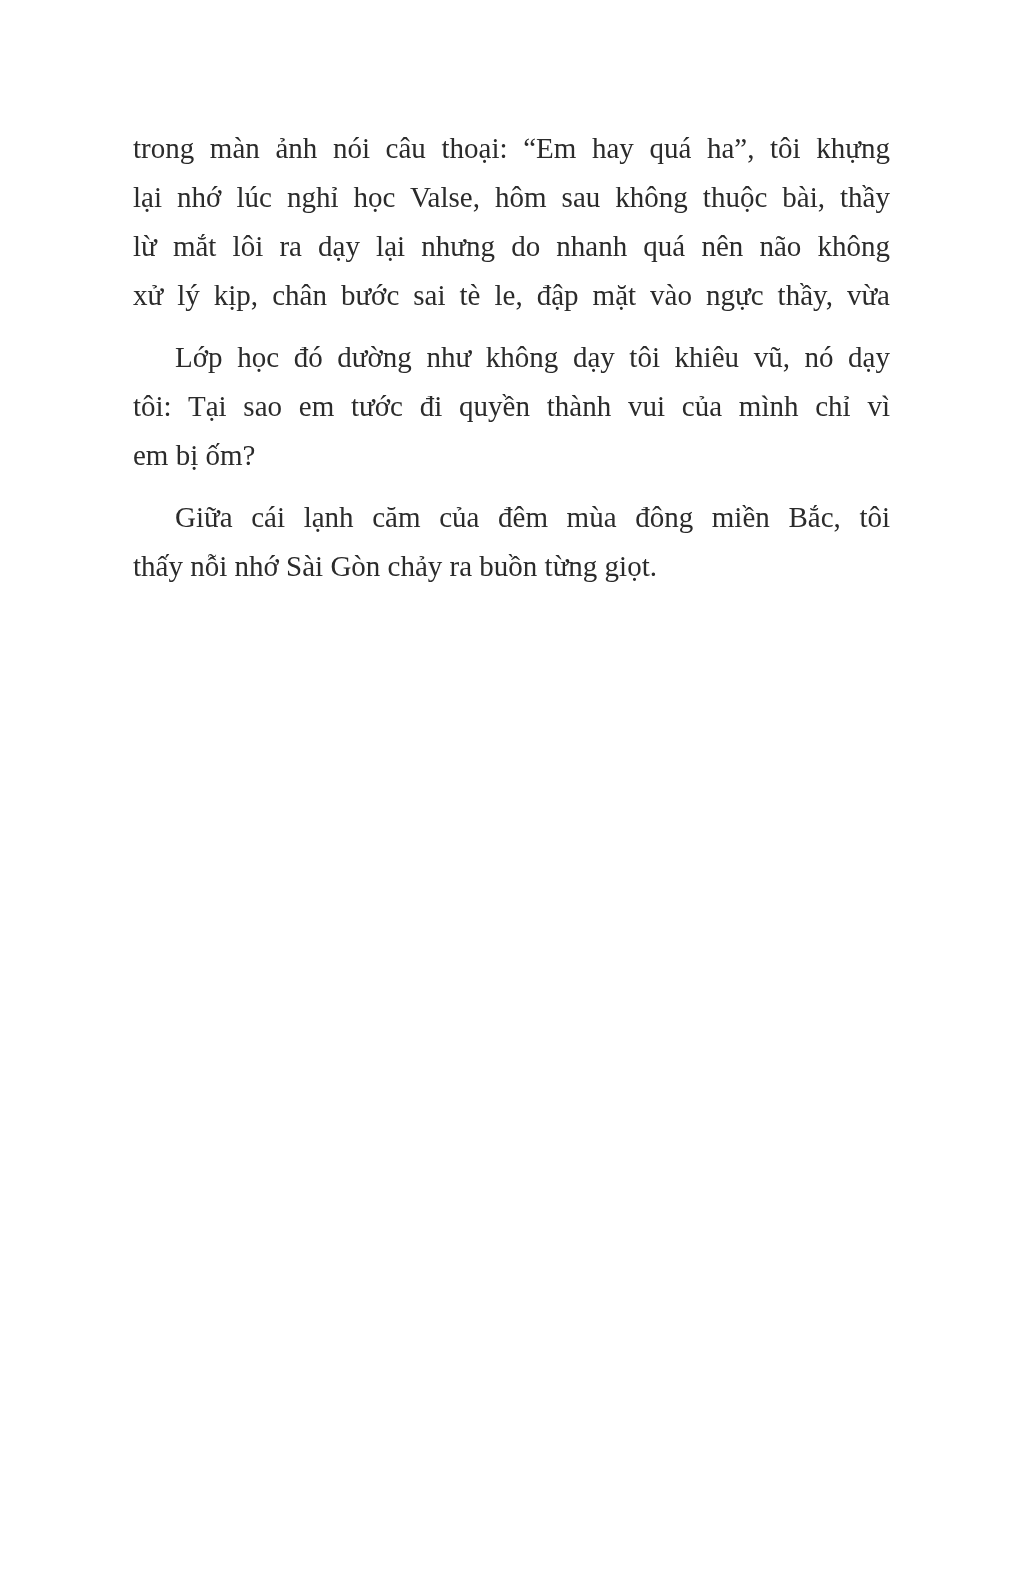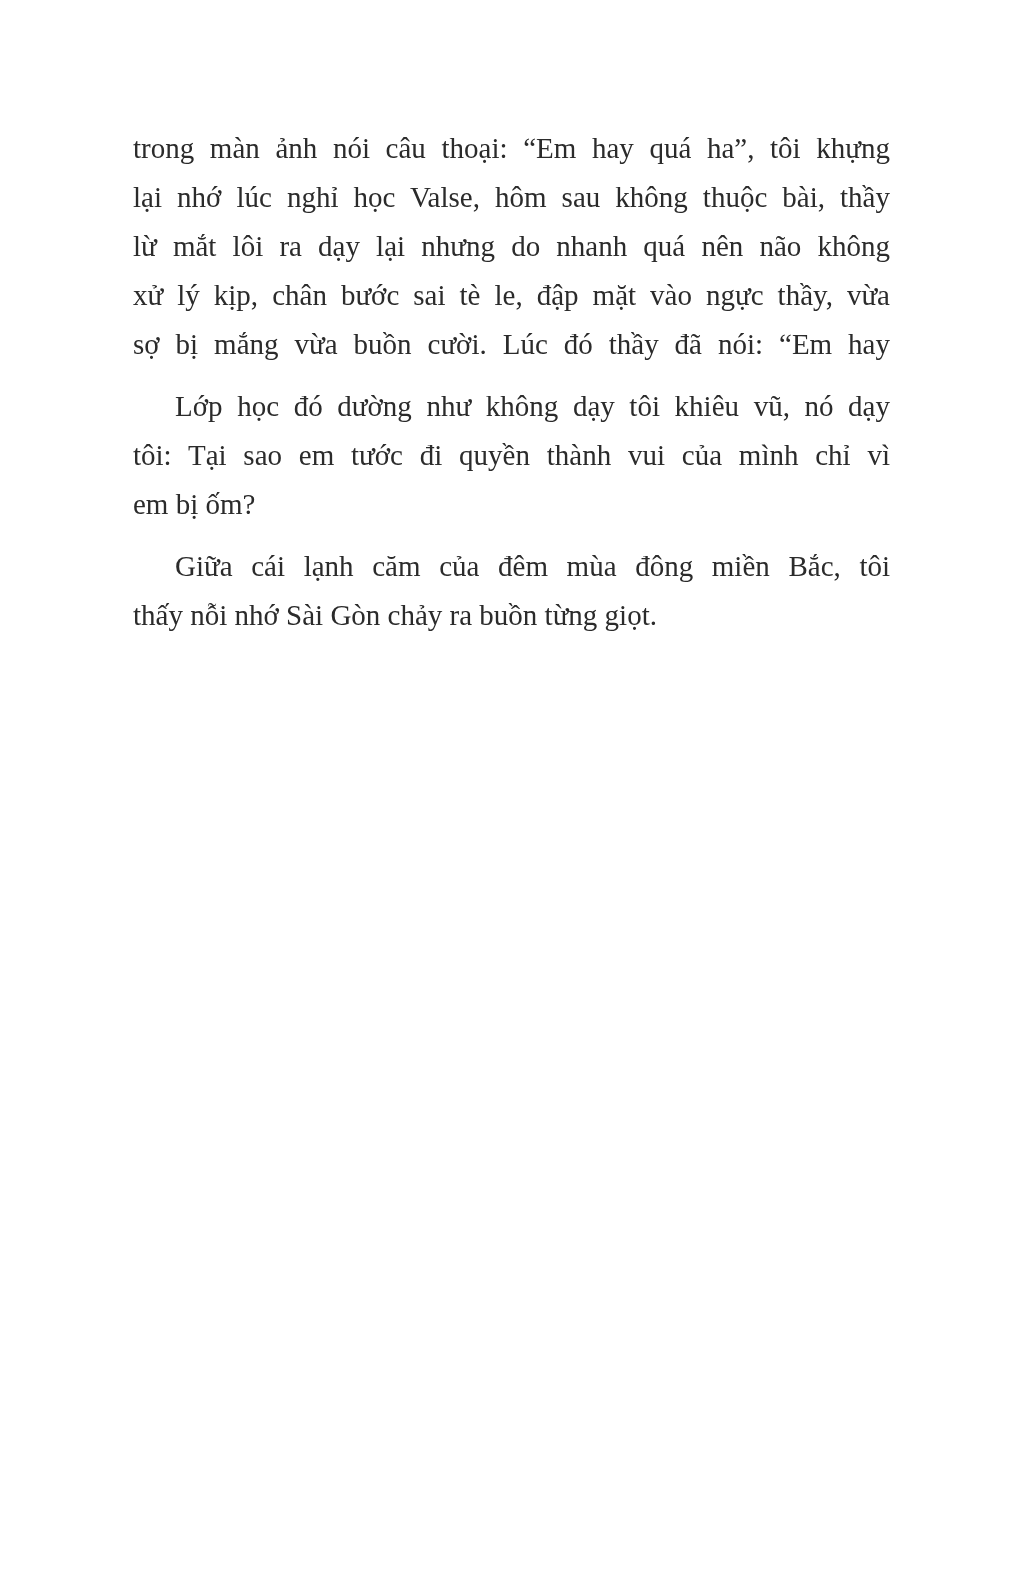--- a/index.html
+++ b/index.html
@@ -48,21 +48,20 @@
 
 <div class="page">
 
   <div class="text-block">
 
     <p class="para">
       <span class="line">trong màn ảnh nói câu thoại: “Em hay quá ha”, tôi khựng</span>
       <span class="line">lại nhớ lúc nghỉ học Valse, hôm sau không thuộc bài, thầy</span>
       <span class="line">lừ mắt lôi ra dạy lại nhưng do nhanh quá nên não không</span>
       <span class="line">xử lý kịp, chân bước sai tè le, đập mặt vào ngực thầy, vừa</span>
-      <span class="line">sợ bị mắng vừa buồn cười. Lúc đó thầy đã nói: “Em hay</span>
     </p>
 
     <p class="para">
       <span class="line indent">Lớp học đó dường như không dạy tôi khiêu vũ, nó dạy</span>
       <span class="line">tôi: Tại sao em tước đi quyền thành vui của mình chỉ vì</span>
       <span class="line last">em bị ốm?</span>
     </p>
 
     <p class="para">
       <span class="line indent">Giữa cái lạnh căm của đêm mùa đông miền Bắc, tôi</span>

